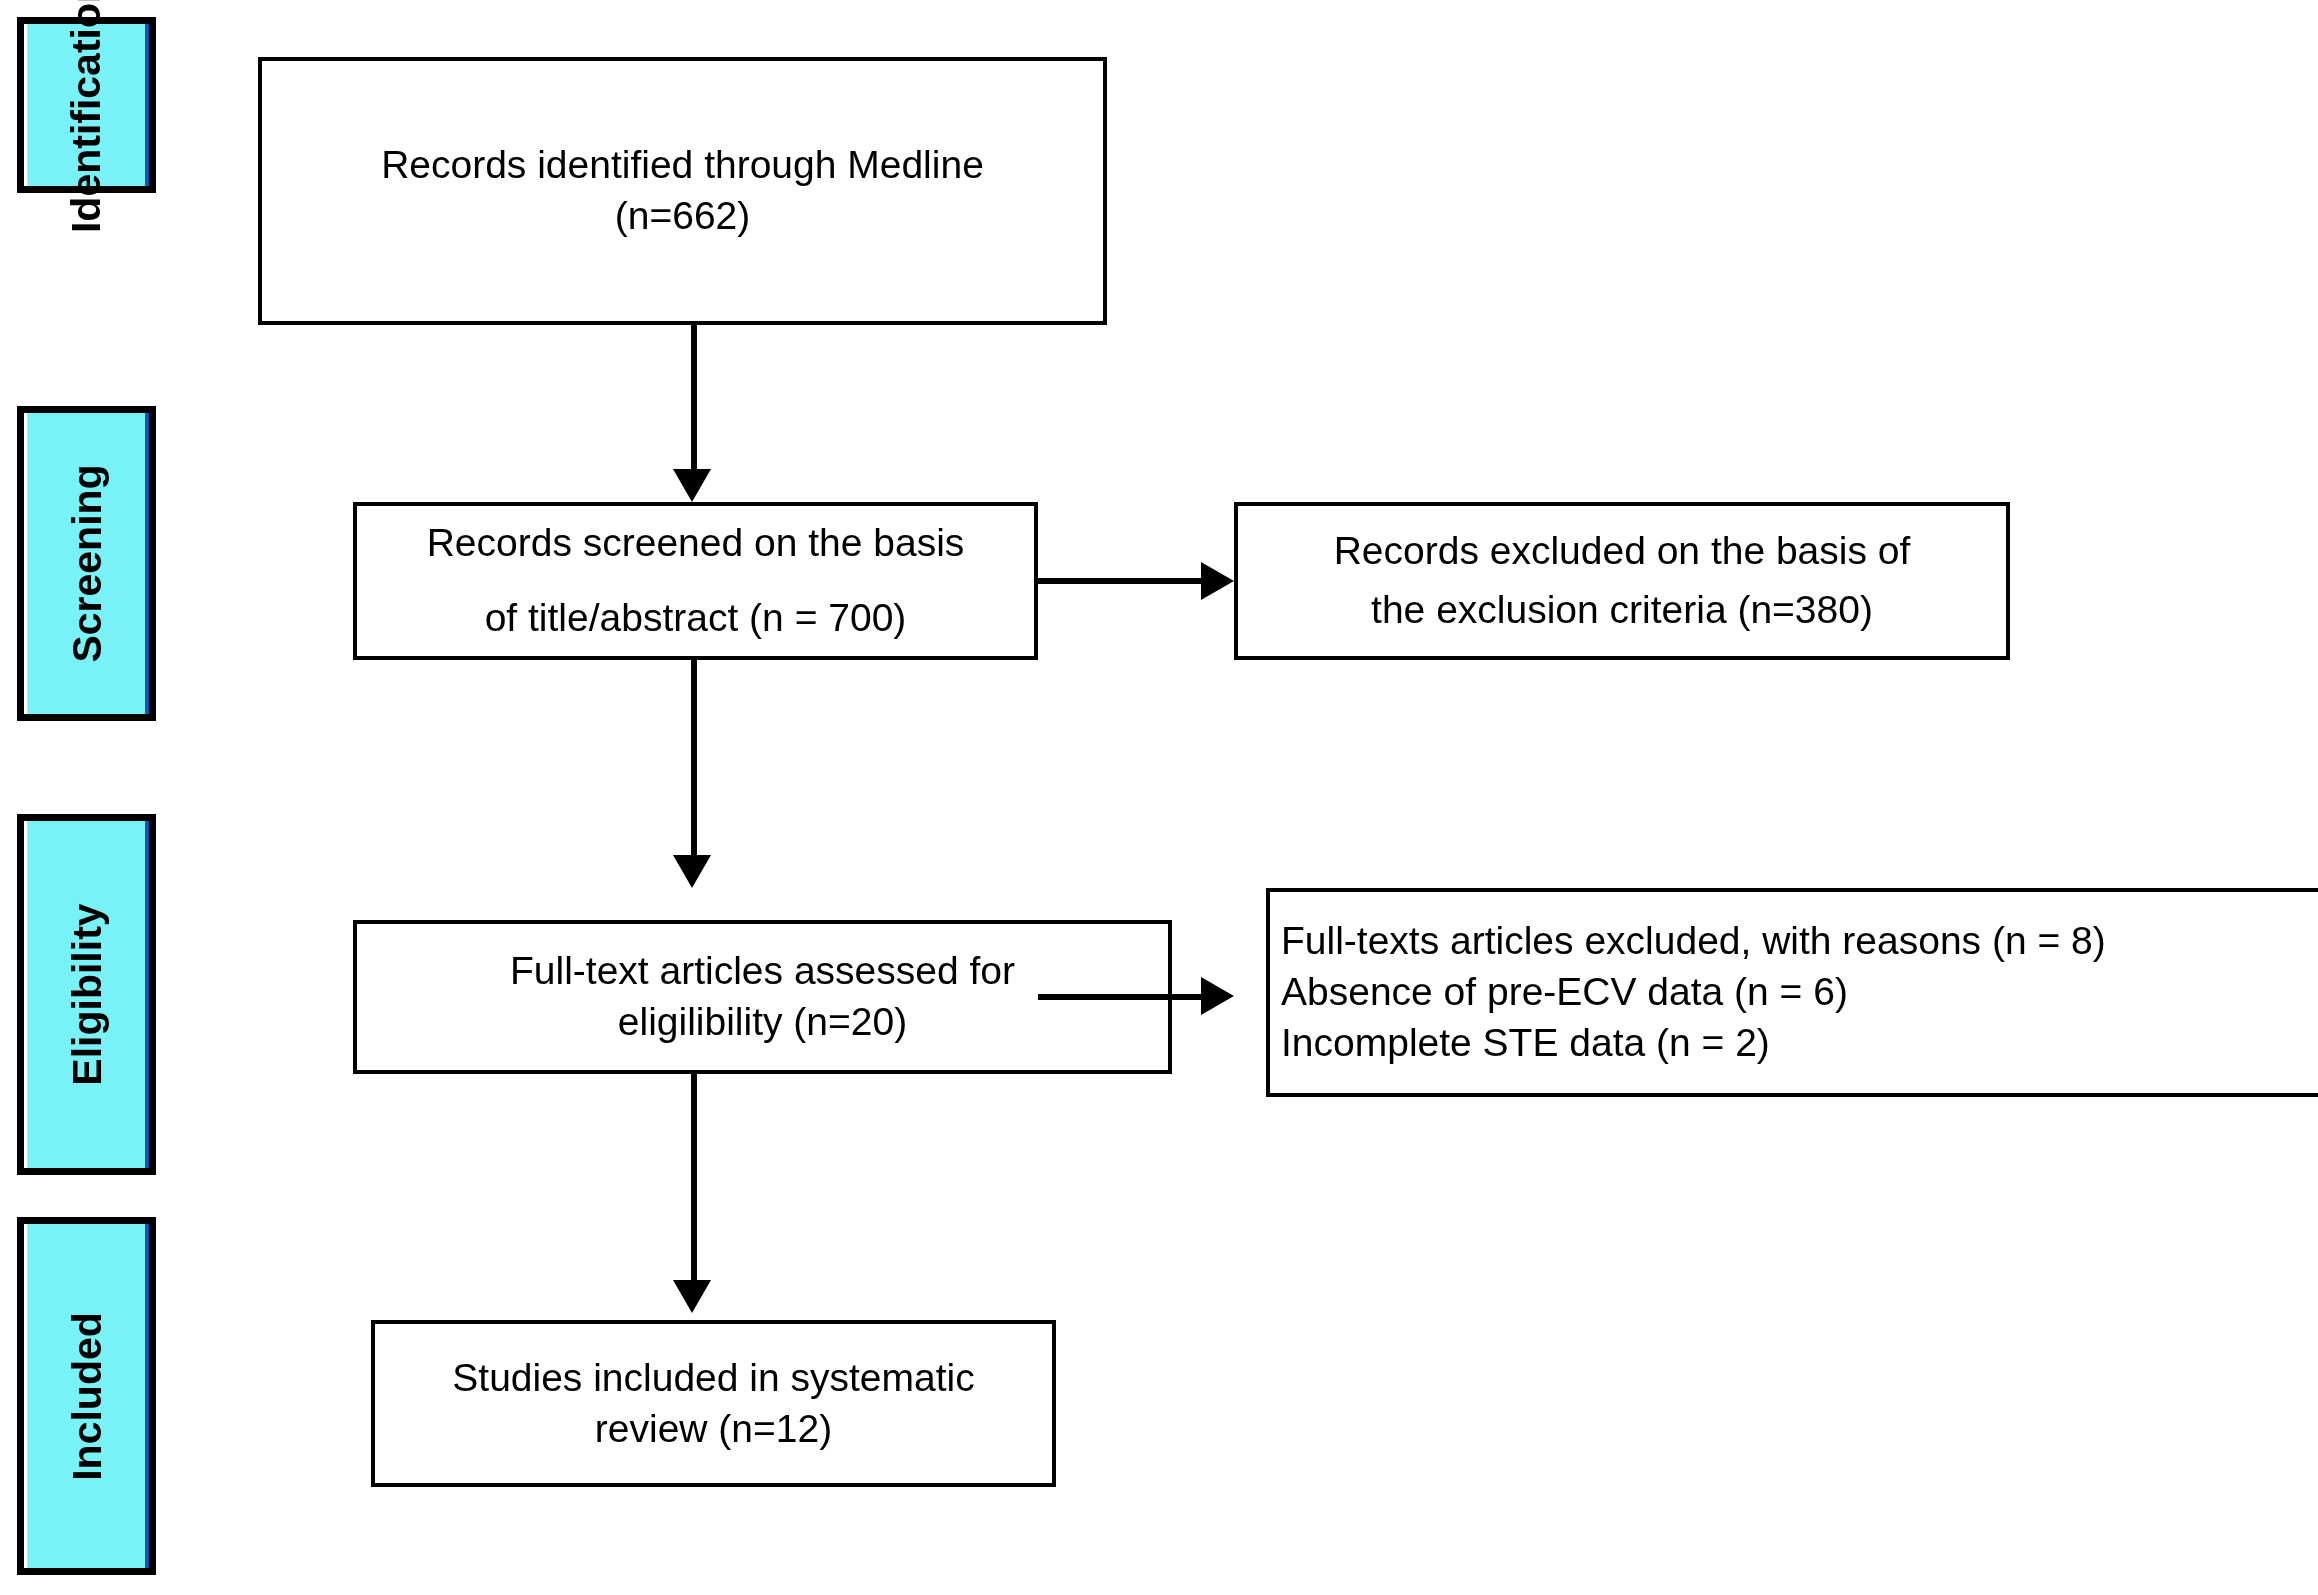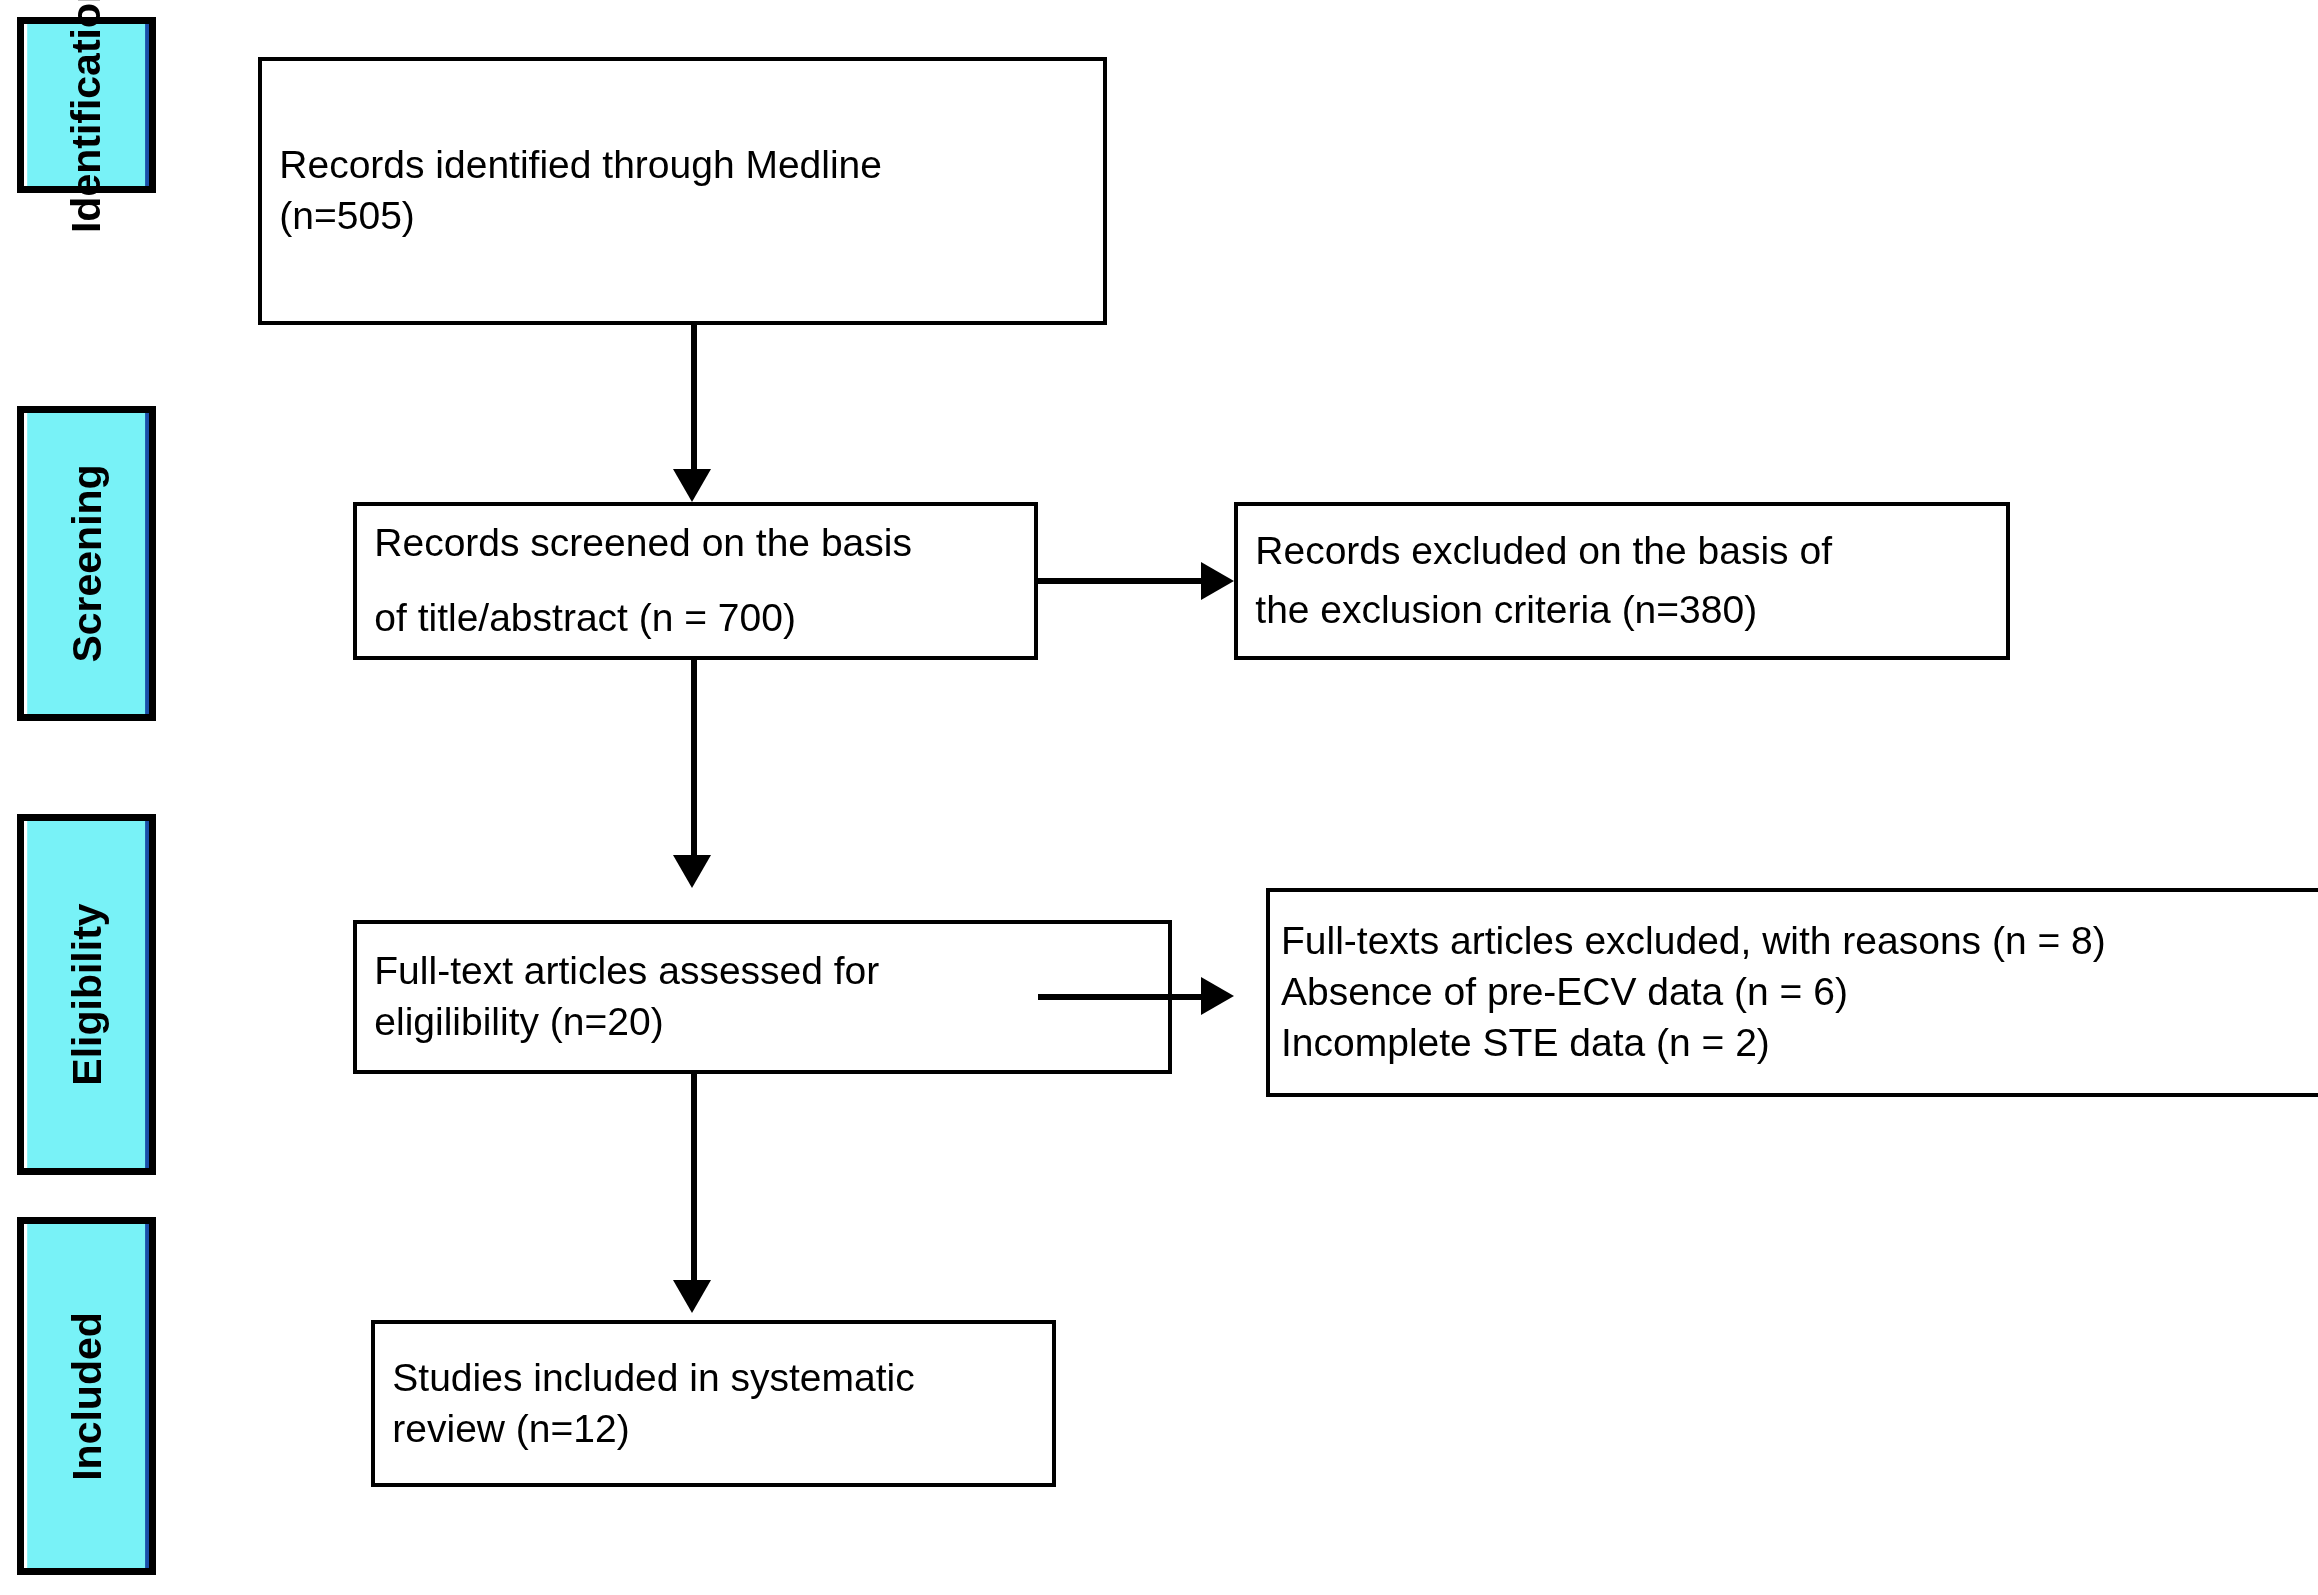--- a/index.html
+++ b/index.html
@@ -47,21 +47,21 @@
   #stage-included       { left: 17.3px;  top: 1217px; width: 139px; height: 358px; }
 
   
   .flow-box {
     position: absolute;
     box-sizing: border-box;
     background: #ffffff;
     border: 4.7px solid #000000;
     display: flex;
     flex-direction: column;
-    align-items: flex-start;
+    align-items: center;
     justify-content: center;
     padding: 7.9px 17.3px;
   }
   .flow-box.left-align {
     align-items: flex-start;
     justify-content: center;
     padding: 14px 11px;
     margin-left: 32px;
   }
   .flow-line {
@@ -146,21 +146,21 @@
   <div class="stage-label" id="stage-eligibility">
     <span class="stage-text">Eligibility</span>
   </div>
 
   <div class="stage-label" id="stage-included">
     <span class="stage-text">Included</span>
   </div>
 
   <div class="flow-box" id="box-identified">
     <div class="flow-line">Records identified through Medline</div>
-    <div class="flow-line">(n=505)</div>
+    <div class="flow-line">(n=662)</div>
   </div>
 
   <div class="flow-box" id="box-screened">
     <div class="flow-line">Records screened on the basis</div>
     <div class="flow-line">of title/abstract (n = 700)</div>
   </div>
 
   <div class="flow-box" id="box-excluded">
     <div class="flow-line">Records excluded on the basis of</div>
     <div class="flow-line">the exclusion criteria (n=380)</div>

